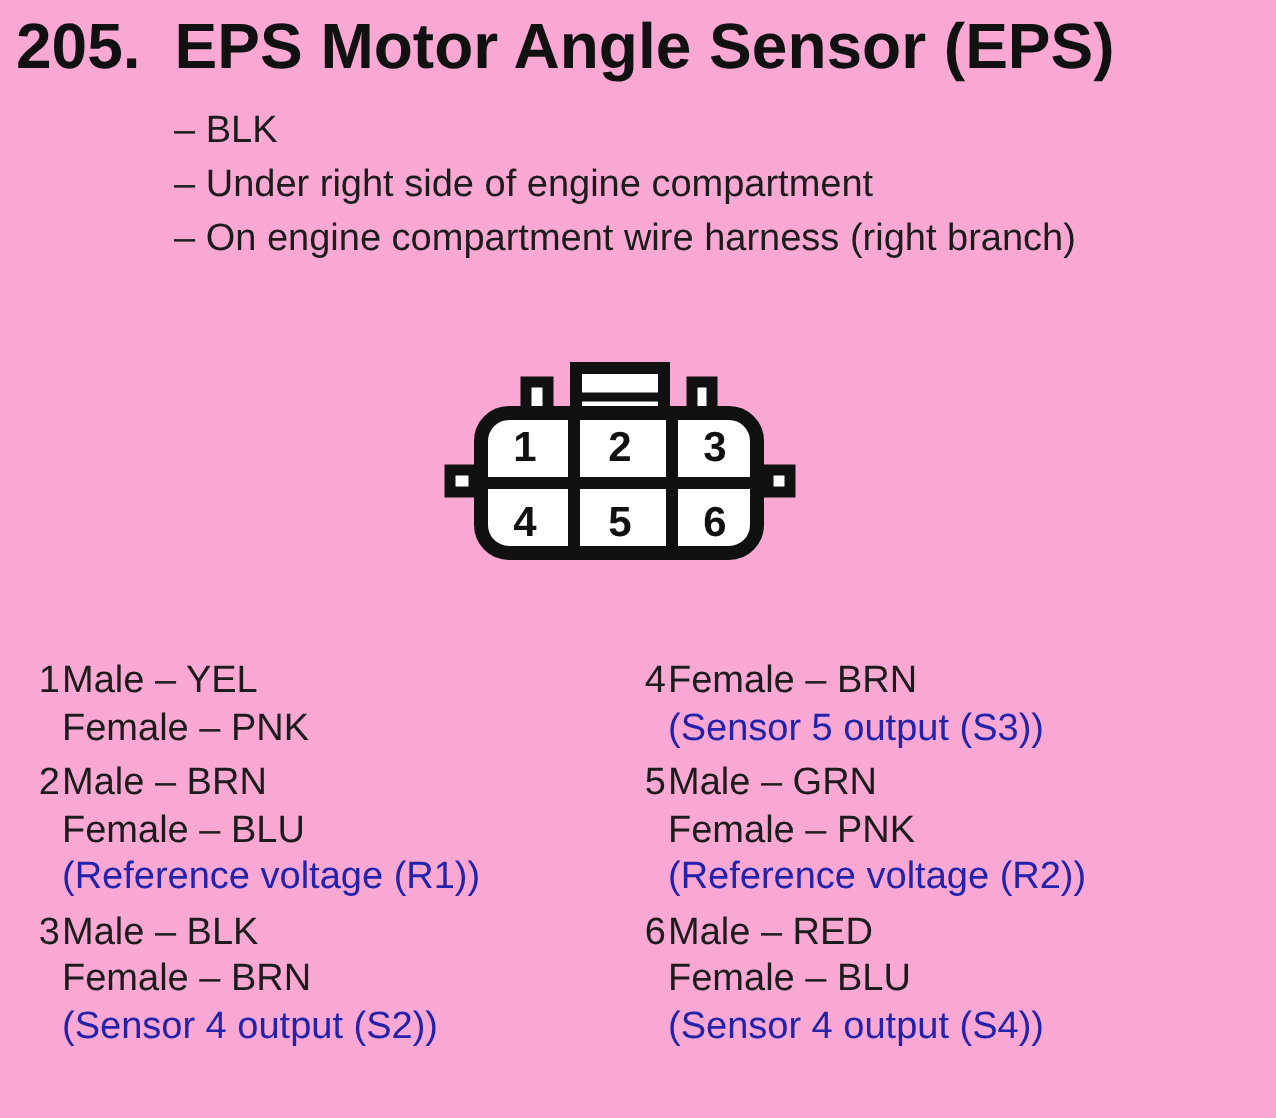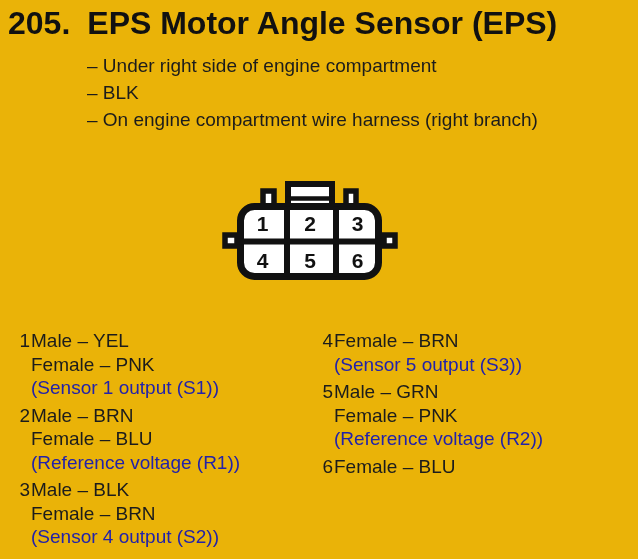--- a/index.html
+++ b/index.html
@@ -1,17 +1,17 @@
 <!DOCTYPE html>
 <html><head>
 <meta charset="utf-8">
 <style>
   html,body { margin:0; padding:0; background:#ffffff; }
   .page {
-    position:relative; width:638px; height:559px; background:#eab308;
+    position:relative; width:638px; height:559px; background:#f9a8d4;
     font-family:"Liberation Sans", sans-serif; color:#1c1c1c; overflow:hidden;
   }
   
   .title {
     position:absolute; left:8px; top:7px; margin:0;
     font-size:32px; font-weight:bold; line-height:32px;
     display:flex; color:#111111; white-space:nowrap;
   }
   .title .title-num { margin-right:17px; }
   
@@ -38,22 +38,22 @@
 <body>
 
 <div class="page" style="color: rgb(28, 28, 28);">
 
   <h1 class="title">
     <span class="title-num">205.</span>
     <span class="title-text">EPS Motor Angle Sensor (EPS)</span>
   </h1>
 
   <ul class="notes">
+    <li>– BLK</li>
     <li>– Under right side of engine compartment</li>
-    <li>– BLK</li>
     <li>– On engine compartment wire harness (right branch)</li>
   </ul>
 
   <svg class="connector-svg" width="200" height="115" viewBox="0 0 200 115">
 
     <rect x="53" y="16" width="11" height="18" fill="#ffffff" stroke="#111111" stroke-width="5.5"></rect>
     <rect x="136" y="16" width="10" height="18" fill="#ffffff" stroke="#111111" stroke-width="5.5"></rect>
 
     <rect x="78" y="9" width="44" height="24" fill="#ffffff" stroke="#111111" stroke-width="6"></rect>
     <line x1="76" y1="23.5" x2="124" y2="23.5" stroke="#111111" stroke-width="4.5"></line>
@@ -74,21 +74,20 @@
     <text x="100" y="93" text-anchor="middle">5</text>
     <text x="147.5" y="93" text-anchor="middle">6</text>
   </svg>
 
   <div class="pin-col left">
     <div class="pin">
       <div class="num">1</div>
       <div class="lines">
         <div>Male – YEL</div>
         <div>Female – PNK</div>
-        <div class="signal" style="color: rgb(34, 34, 170);">(Sensor 1 output (S1))</div>
       </div>
     </div>
     <div class="pin">
       <div class="num">2</div>
       <div class="lines">
         <div>Male – BRN</div>
         <div>Female – BLU</div>
         <div class="signal" style="color: rgb(34, 34, 170);">(Reference voltage (R1))</div>
       </div>
     </div>
@@ -114,18 +113,20 @@
       <div class="num">5</div>
       <div class="lines">
         <div>Male – GRN</div>
         <div>Female – PNK</div>
         <div class="signal" style="color: rgb(34, 34, 170);">(Reference voltage (R2))</div>
       </div>
     </div>
     <div class="pin">
       <div class="num">6</div>
       <div class="lines">
+        <div>Male – RED</div>
         <div>Female – BLU</div>
+        <div class="signal" style="color: rgb(34, 34, 170);">(Sensor 4 output (S4))</div>
       </div>
     </div>
   </div>
 
 </div>
 
 </body></html>

